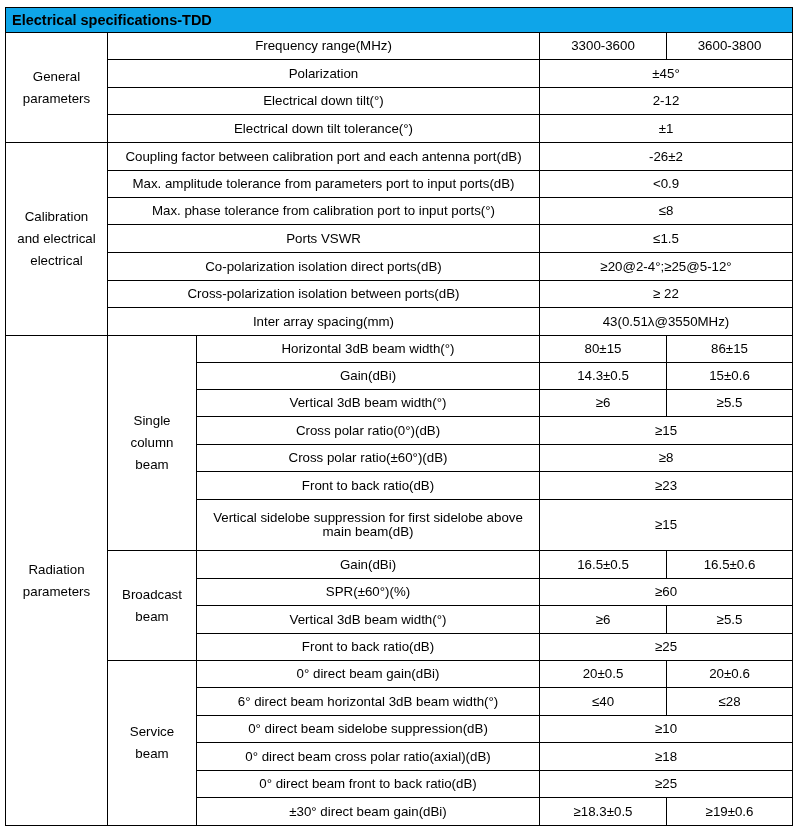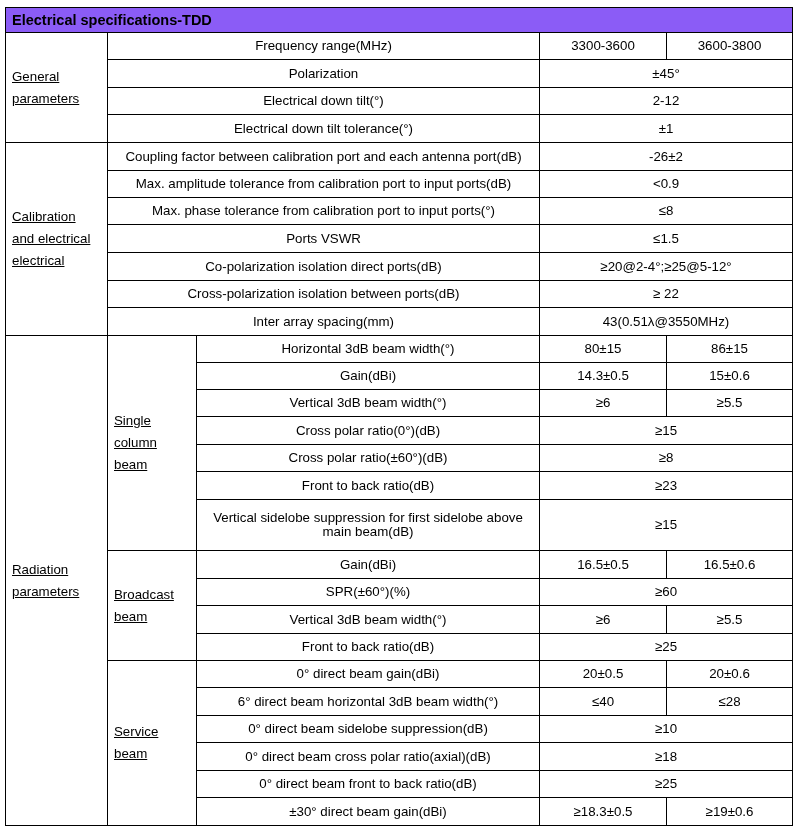--- a/index.html
+++ b/index.html
@@ -1,20 +1,20 @@
 <!DOCTYPE html>
 <html><head>
 <meta charset="utf-8">
 <style>
   html, body { margin:0; padding:0; background:#ffffff; }
   body { width:796px; height:830px; position:relative; font-family:"Liberation Sans", sans-serif; color:#000; }
   table.spec { position:absolute; left:5px; top:7px; width:787px; border-collapse:collapse; table-layout:fixed; font-size:13.3px; }
   table.spec td { border:1.3px solid #000; padding:0 6px; vertical-align:middle; line-height:22px; }
-  td.title { background:#8b5cf6; font-weight:bold; font-size:14.5px; height:24px; padding-left:7px; border-bottom:1.3px solid #000; }
-  td.group { line-height:22px; padding:0 2px;text-decoration:underline; }
+  td.title { background:#0ea5e9; font-weight:bold; font-size:14.5px; height:24px; padding-left:7px; border-bottom:1.3px solid #000; }
+  td.group { text-align:center; line-height:22px; padding:0 2px; }
   td.param { text-align:center; }
   td.val { text-align:center;margin-top:16px; }
   tr.r27 td { height:26px; }
   tr.r28 td { height:27px; }
   tr.r51 td { height:50px; }
 </style>
 </head>
 <body>
 
 <table class="spec">
@@ -48,21 +48,21 @@
       <td class="param" colspan="2">Electrical down tilt tolerance(°)</td>
       <td class="val" colspan="2">±1</td>
     </tr>
 
     <tr class="r28">
       <td class="group" rowspan="7">Calibration and electrical electrical</td>
       <td class="param" colspan="2">Coupling factor between calibration port and each antenna port(dB)</td>
       <td class="val" colspan="2">-26±2</td>
     </tr>
     <tr class="r27">
-      <td class="param" colspan="2">Max. amplitude tolerance from calibration port to input ports(dB)</td>
+      <td class="param" colspan="2">Max. amplitude tolerance from parameters port to input ports(dB)</td>
       <td class="val" colspan="2">&lt;0.9</td>
     </tr>
     <tr class="r27">
       <td class="param" colspan="2">Max. phase tolerance from calibration port to input ports(°)</td>
       <td class="val" colspan="2">≤8</td>
     </tr>
     <tr class="r28">
       <td class="param" colspan="2">Ports VSWR</td>
       <td class="val" colspan="2">≤1.5</td>
     </tr>

